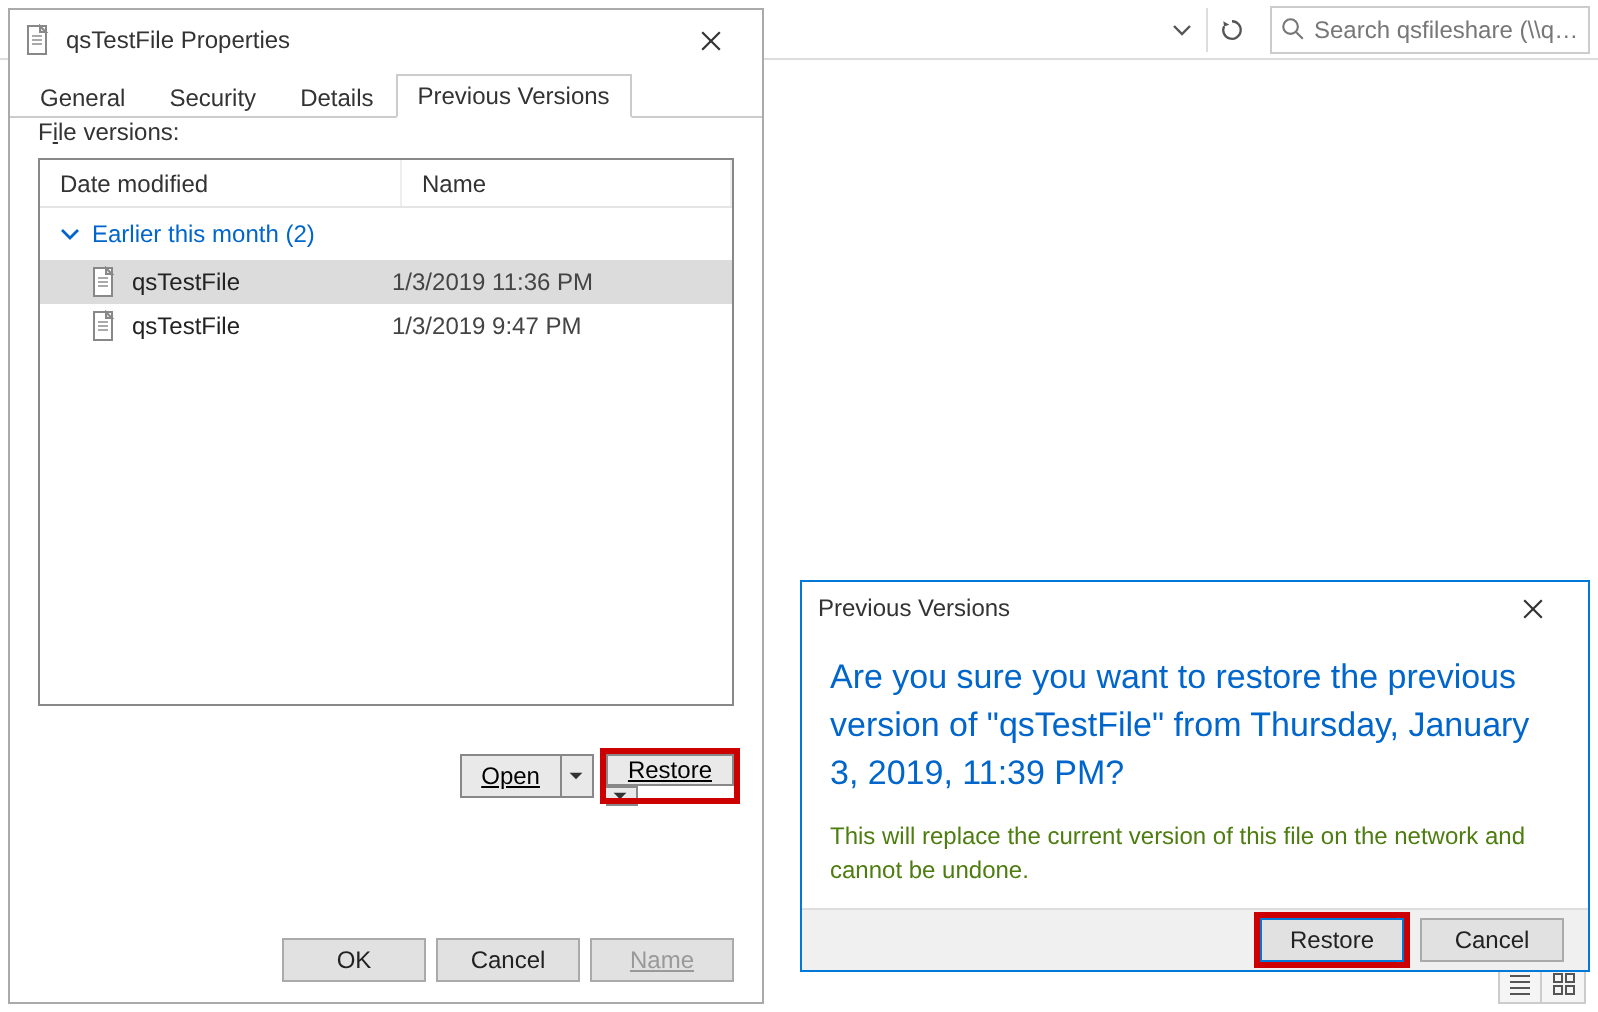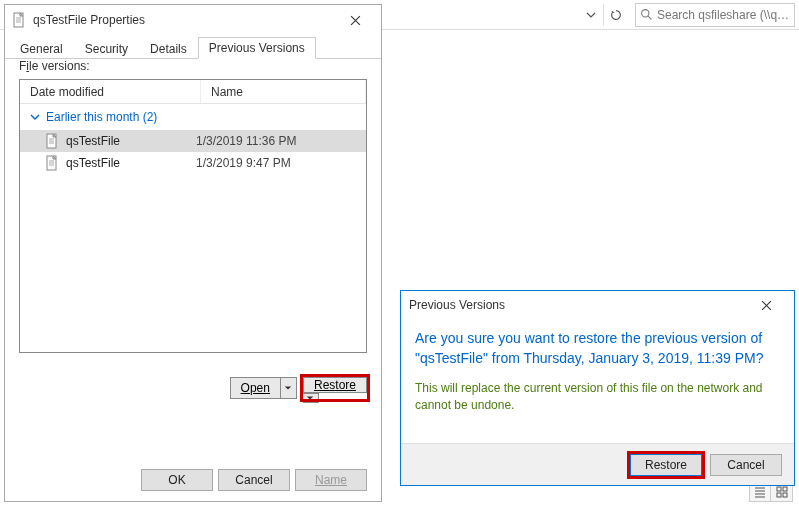--- a/index.html
+++ b/index.html
@@ -117,21 +117,21 @@
       background: #fff; border: 1px solid #0078d7;
       display: flex; flex-direction: column;
     }
     .c-title {
       height: 28px; display: flex; align-items: center; padding: 0 8px;
       background:#fff;
     }
     .c-title .ct { flex: 1; color: #333; }
     .c-title .cx { width: 40px; height: 26px; display:flex;align-items:center;justify-content:center;color:#333;}
     .c-body { padding: 10px 14px; }
-    .c-main { color: #0066cc; font-size: 14px; line-height: 1.4; margin-bottom: 12px; }
+    .c-main { color: #0066cc; font-size: 17px; line-height: 1.4; margin-bottom: 12px; }
     .c-sub { color: #4d7c0f; line-height: 1.4; }
     .c-btns {
       margin-top: auto; background: #f0f0f0; height: 42px;
       display: flex; align-items: center; justify-content: flex-end; padding: 0 12px; gap: 8px;
       border-top: 1px solid #ddd;
     }
   </style>
 </head>
 <body>
 

